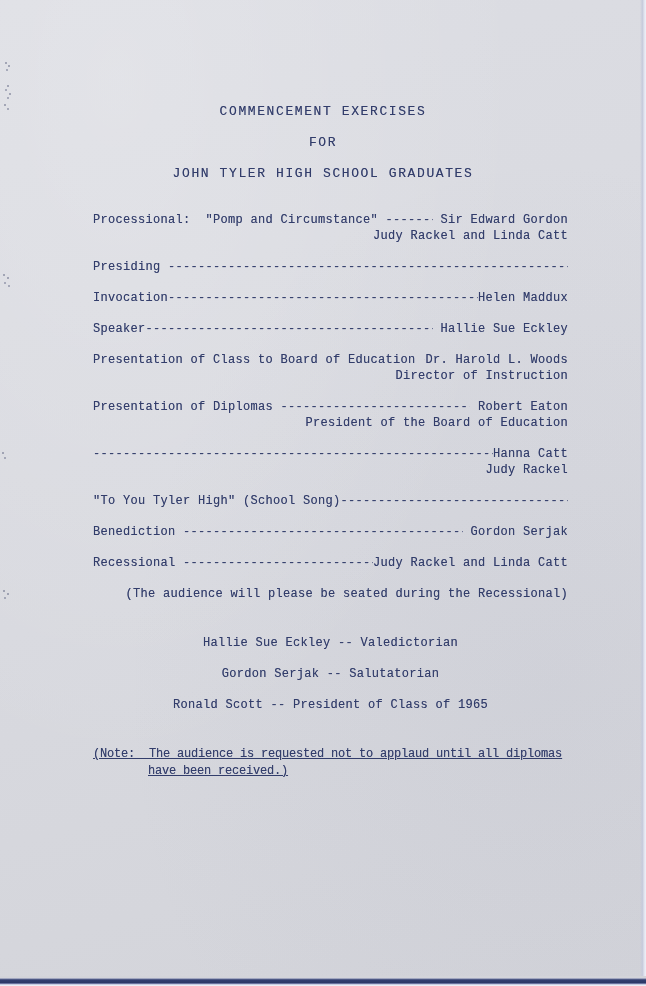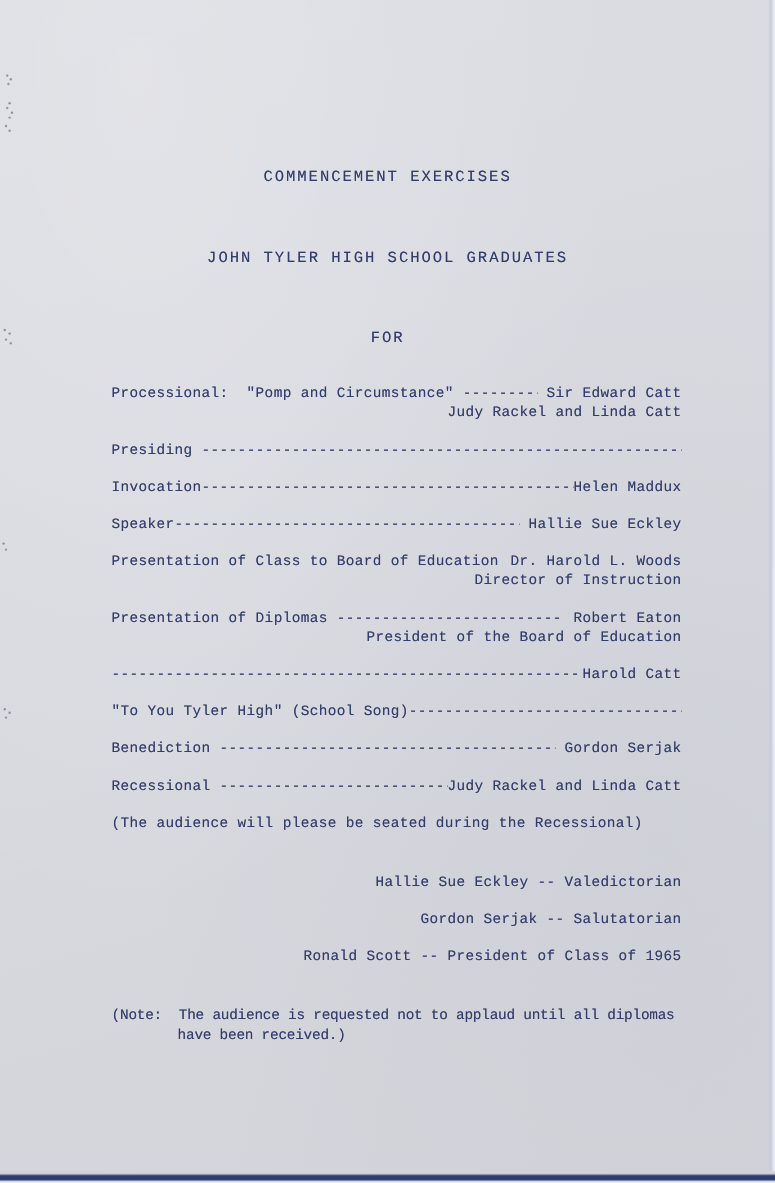--- a/index.html
+++ b/index.html
@@ -18,45 +18,44 @@
       linear-gradient(165deg, #dcdde3 0%, #d8d9df 55%, #d3d4da 100%);
   }
   .content { padding-top: 96px; }
 
   .title-line {
     text-align: center;
     line-height: 31px;
     font-size: 13px;
     letter-spacing: 1.6px;
     white-space: pre;
-    margin-top: 36px;
   }
 
   .column {
     margin: 23px 78px 0 93px;
     font-size: 12px;
     letter-spacing: 0.3px;
   }
   .p-entry { margin-bottom: 15px; }
   .p-main { display: flex; line-height: 16px; align-items: baseline; }
   .p-label, .p-value { white-space: pre; flex: 0 0 auto; }
   .p-leader {
     flex: 1 1 0;
     min-width: 0;
     overflow: hidden;
     white-space: nowrap;
   }
   .p-cont { text-align: right; line-height: 16px; white-space: pre; }
 
-  .center-line { text-align: left; line-height: 16px; white-space: pre; }
+  .center-line { text-align: right; line-height: 16px; white-space: pre; }
 
   .honors { margin-top: 33px; }
-  .honor-line { text-align: right; line-height: 16px; margin-bottom: 15px; white-space: pre; }
-
-  .note { margin-top: 33px; line-height: 16.5px; letter-spacing: -0.2px; }
+  .honor-line { text-align: center; line-height: 16px; margin-bottom: 15px; white-space: pre; }
+
+  .note { margin-top: 33px; line-height: 16.5px; letter-spacing: -0.2px; text-decoration: underline; }
   .note-line { white-space: pre; }
   .note-line2 { padding-left: 55px; }
 
   .bottom-edge {
     position: absolute; left: 0; right: 0; bottom: 0; height: 10px;
     background: linear-gradient(to bottom,
       #d3d4da 0%, #d3d4da 18%,
       #9aa0bc 26%,
       #323f71 38%, #2c3866 68%,
       #7f8ab5 78%,
@@ -83,30 +82,30 @@
   .a5 { left: 2px;  top: 452px; box-shadow: 2px 5px 0 #565d7c; }
   .a6 { left: 3px;  top: 590px; box-shadow: 4px 3px 0 #4a5170, 1px 7px 0 #565d7c; }
 </style>
 </head>
 <body>
 
 <div class="paper">
   <div class="content">
 
     <div class="title-line">COMMENCEMENT EXERCISES</div>
+    <div class="title-line">FOR</div>
     <div class="title-line">JOHN TYLER HIGH SCHOOL GRADUATES</div>
-    <div class="title-line">FOR</div>
 
     <div class="column">
 
       <div class="p-entry">
         <div class="p-main">
           <span class="p-label">Processional:  "Pomp and Circumstance" </span>
           <span class="p-leader">----------------------------------------------------------------------------------------------------</span>
-          <span class="p-value"> Sir Edward Catt</span>
+          <span class="p-value"> Sir Edward Gordon</span>
         </div>
         <div class="p-cont">Judy Rackel and Linda Catt</div>
       </div>
 
       <div class="p-entry">
         <div class="p-main">
           <span class="p-label">Presiding </span>
           <span class="p-leader">----------------------------------------------------------------------------------------------------</span>
         </div>
       </div>
@@ -141,22 +140,23 @@
           <span class="p-label">Presentation of Diplomas </span>
           <span class="p-leader">----------------------------------------------------------------------------------------------------</span>
           <span class="p-value"> Robert Eaton</span>
         </div>
         <div class="p-cont">President of the Board of Education</div>
       </div>
 
       <div class="p-entry">
         <div class="p-main">
           <span class="p-leader">----------------------------------------------------------------------------------------------------</span>
-          <span class="p-value">Harold Catt</span>
-        </div>
+          <span class="p-value">Hanna Catt</span>
+        </div>
+        <div class="p-cont">Judy Rackel</div>
       </div>
 
       <div class="p-entry">
         <div class="p-main">
           <span class="p-label">"To You Tyler High" (School Song)</span>
           <span class="p-leader">----------------------------------------------------------------------------------------------------</span>
         </div>
       </div>
 
       <div class="p-entry">

